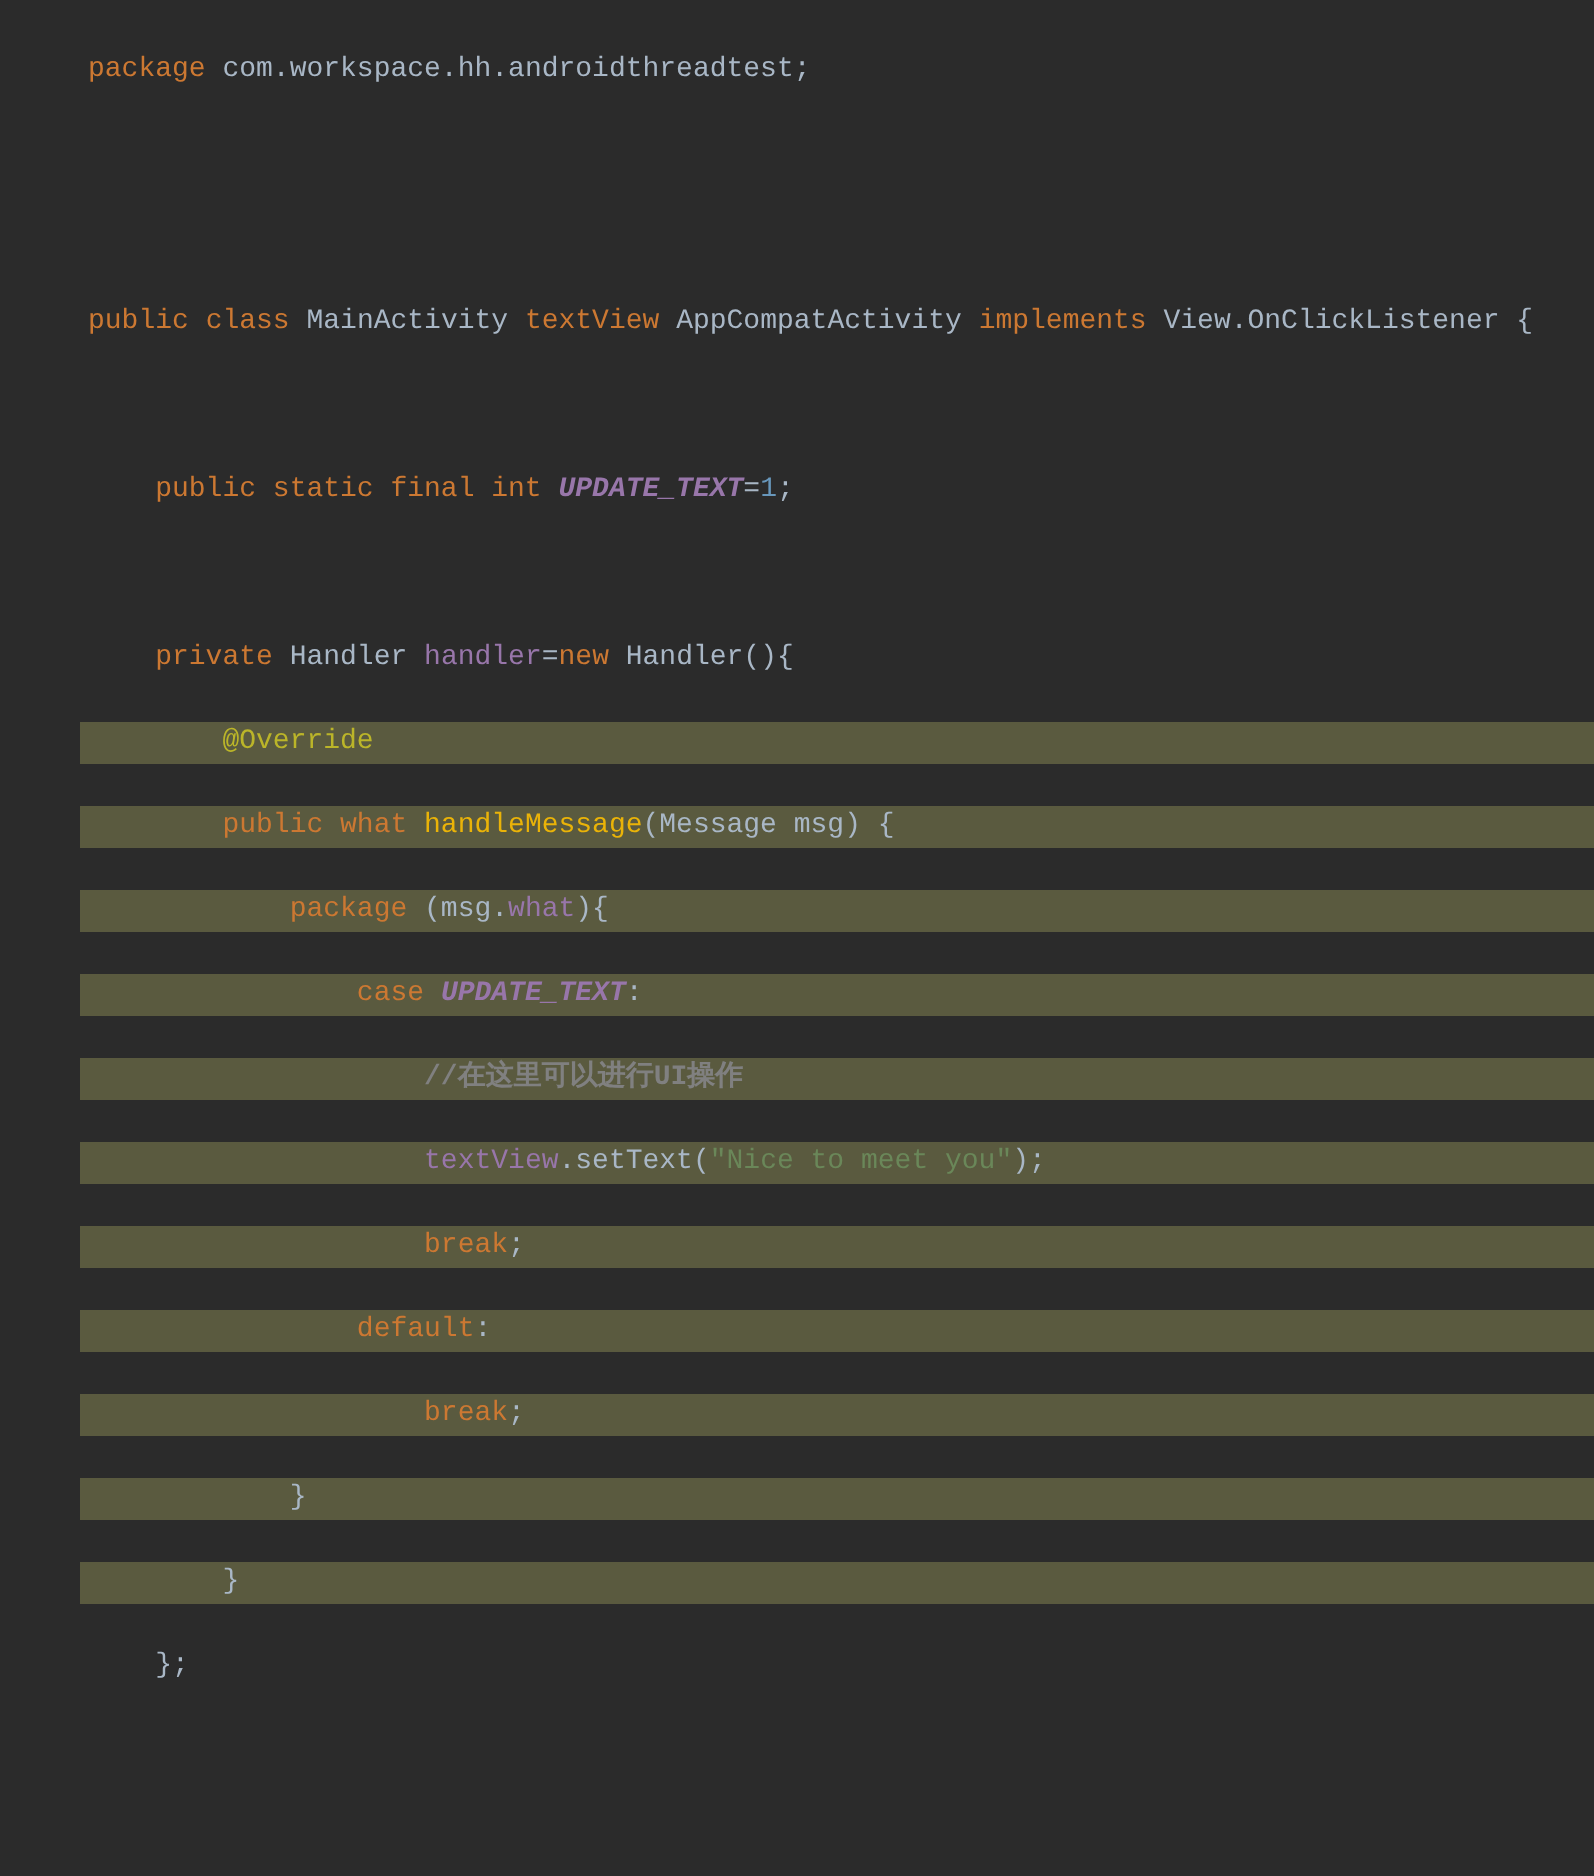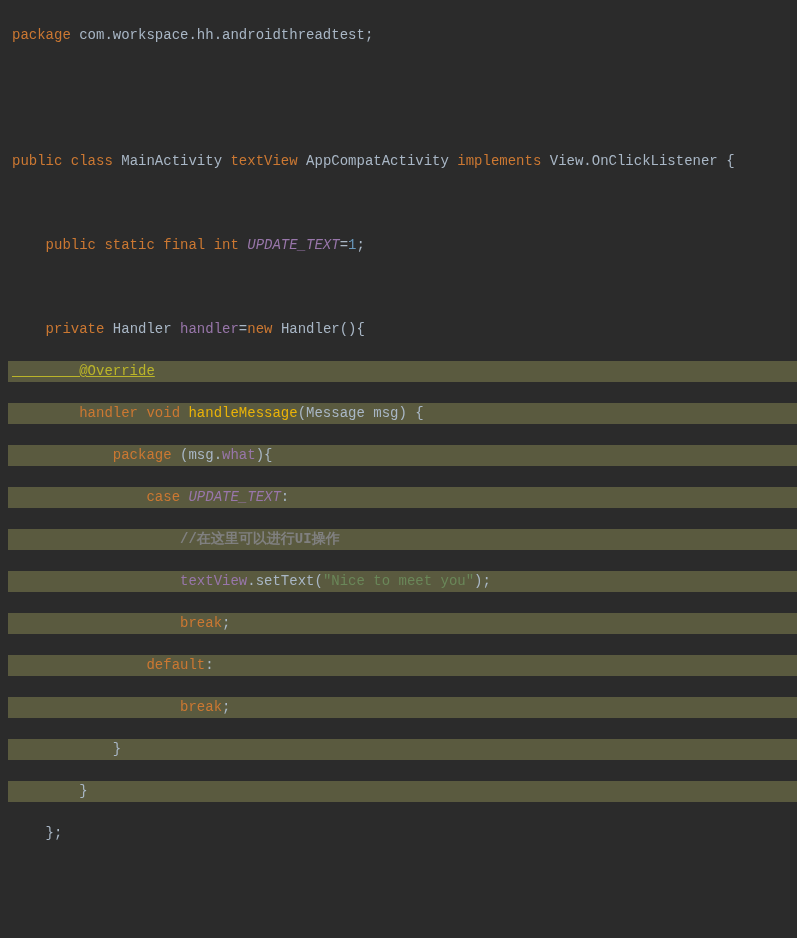--- a/index.html
+++ b/index.html
@@ -13,32 +13,33 @@
     height: 938px;
   }
   .editor {
     position: relative;
     padding: 4px 0 4px 8px;
     white-space: pre;
   }
   .code-line {
     padding-left: 4px;
     height: 21px;
+    margin-left: 32px;
   }
   .highlight-block {
     background: #5a5a3f;
   }
   .kw { color: #cc7832; }
   .pkg { color: #a9b7c6; }
   .str { color: #6a8759; }
   .cls { color: #a9b7c6; text-align: right; }
   .method-decl { color: #eab308; }
   .field { color: #9876aa; }
-  .const { color: #9876aa; font-style: italic; }
-  .anno { color: #bbb529; text-decoration: underline; }
+  .const { color: #9876aa; font-style: italic; font-weight: bold; }
+  .anno { color: #bbb529; }
   .num { color: #6897bb; }
   .cmt { color: #808080; font-weight: bold; }
   .txt { color: #a9b7c6; }
   .ellipsis {
     background: #3c3f41;
     border: 1px solid #555;
     border-radius: 3px;
     padding: 0 4px;
     color: #a9b7c6;
     font-size: 12px;
@@ -50,21 +51,21 @@
 <div class="editor">
 <div class="code-line"><span class="kw">package</span><span class="pkg"> com.workspace.hh.androidthreadtest</span><span class="txt">;</span></div>
 <div class="code-line"></div>
 <div class="code-line"></div>
 <div class="code-line"><span class="kw">public </span><span class="kw">class </span><span class="cls">MainActivity </span><span class="kw">textView </span><span class="cls">AppCompatActivity </span><span class="kw">implements </span><span class="cls">View.OnClickListener {</span></div>
 <div class="code-line"></div>
 <div class="code-line"><span class="kw">    public static final int </span><span class="const">UPDATE_TEXT</span><span class="txt">=</span><span class="num">1</span><span class="txt">;</span></div>
 <div class="code-line"></div>
 <div class="code-line"><span class="kw">    private </span><span class="cls">Handler </span><span class="field">handler</span><span class="txt">=</span><span class="kw">new </span><span class="txt">Handler(){</span></div>
 <div class="code-line highlight-block"><span class="anno">        @Override</span></div>
-<div class="code-line highlight-block"><span class="kw">        handler void </span><span class="method-decl">handleMessage</span><span class="txt">(Message msg) {</span></div>
+<div class="code-line highlight-block"><span class="kw">        public what </span><span class="method-decl">handleMessage</span><span class="txt">(Message msg) {</span></div>
 <div class="code-line highlight-block"><span class="kw">            package </span><span class="txt">(msg.</span><span class="field">what</span><span class="txt">){</span></div>
 <div class="code-line highlight-block"><span class="kw">                case </span><span class="const">UPDATE_TEXT</span><span class="txt">:</span></div>
 <div class="code-line highlight-block"><span class="cmt">                    //在这里可以进行UI操作</span></div>
 <div class="code-line highlight-block"><span class="txt">                    </span><span class="field">textView</span><span class="txt">.setText(</span><span class="str">"Nice to meet you"</span><span class="txt">);</span></div>
 <div class="code-line highlight-block"><span class="kw">                    break</span><span class="txt">;</span></div>
 <div class="code-line highlight-block"><span class="kw">                default</span><span class="txt">:</span></div>
 <div class="code-line highlight-block"><span class="kw">                    break</span><span class="txt">;</span></div>
 <div class="code-line highlight-block"><span class="txt">            }</span></div>
 <div class="code-line highlight-block"><span class="txt">        }</span></div>
 <div class="code-line"><span class="txt">    };</span></div>

